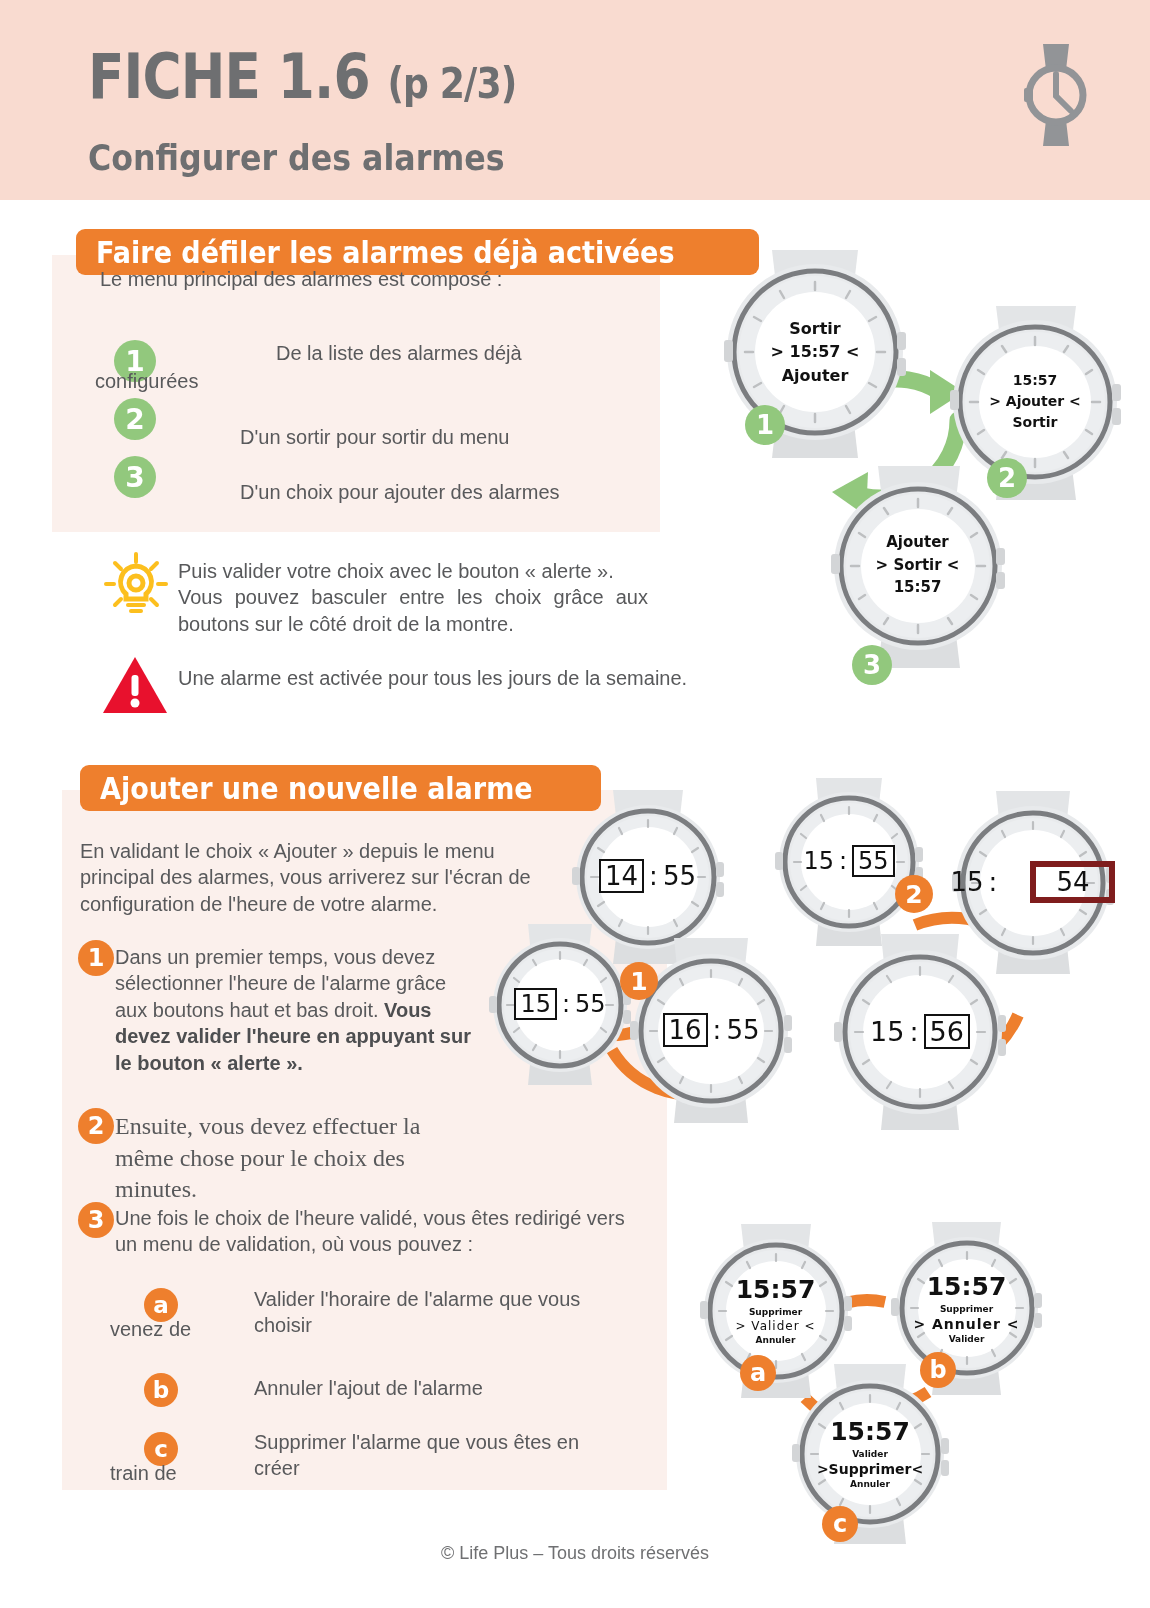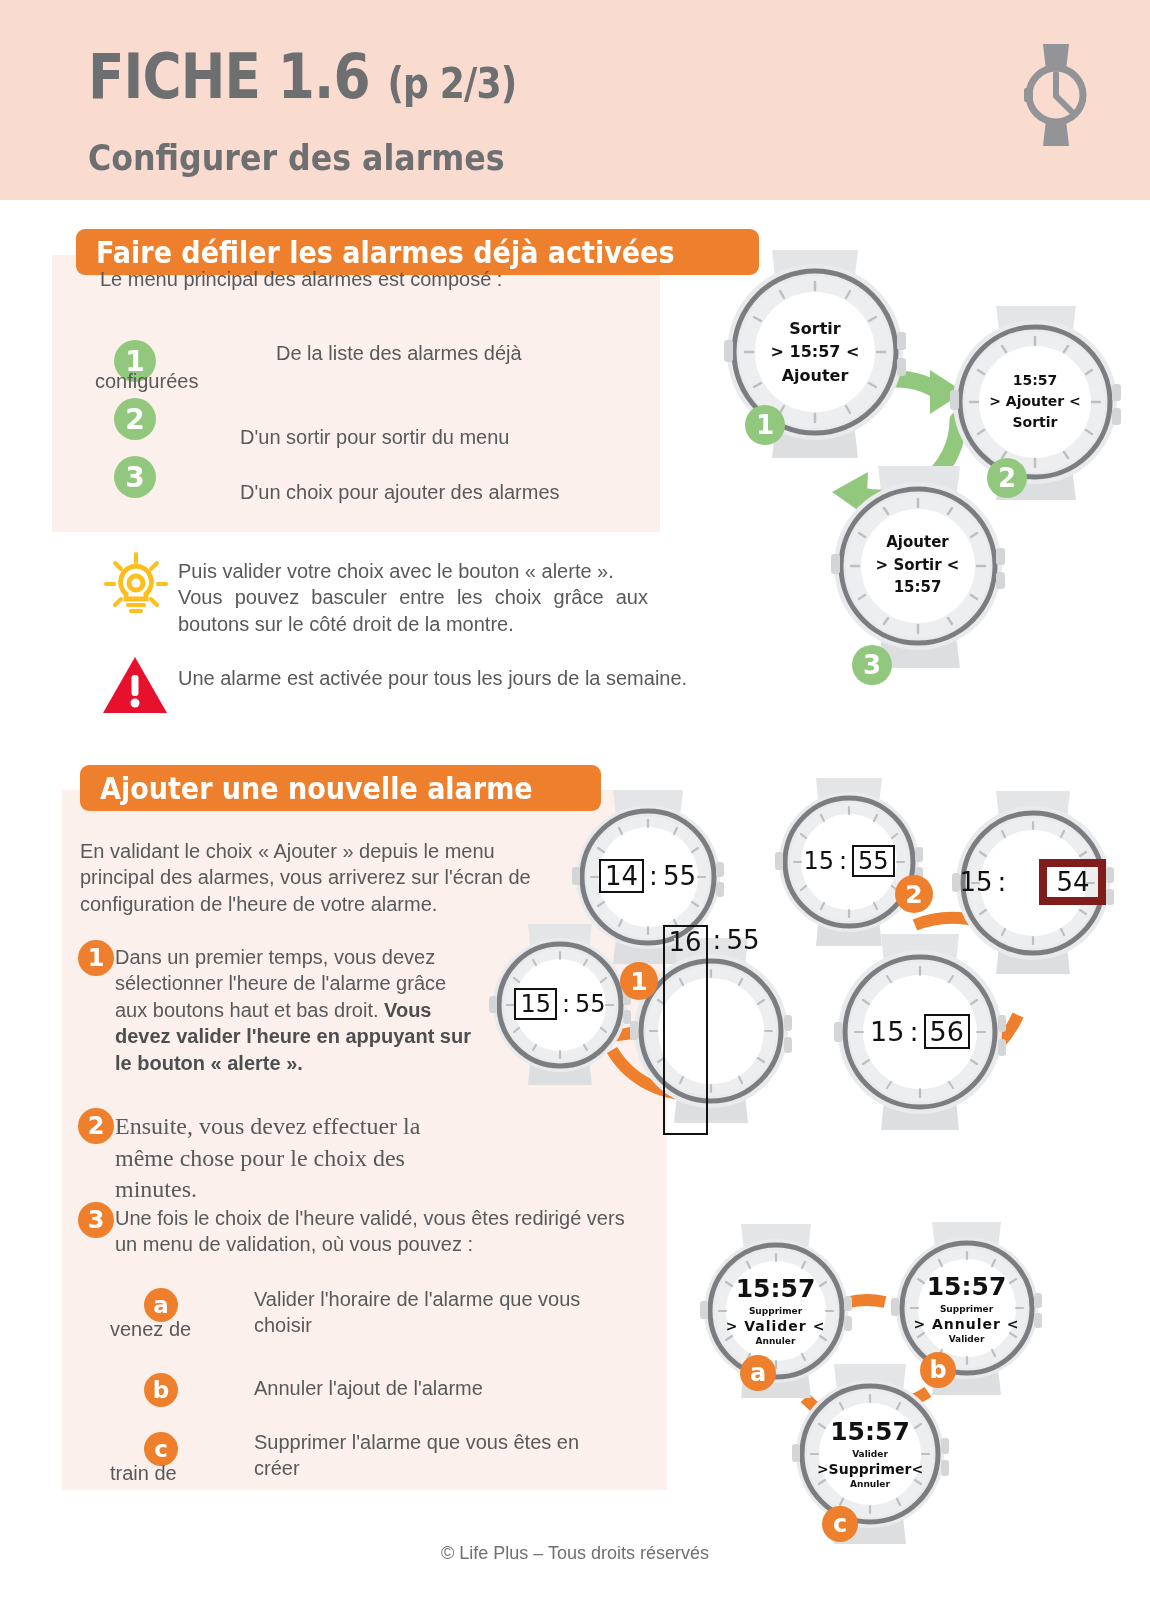--- a/index.html
+++ b/index.html
@@ -403,21 +403,21 @@
       <line x1="151" y1="137" x2="145" y2="133"></line>
         <line x1="129" y1="158" x2="126" y2="152"></line>
       <line x1="98" y1="167" x2="98" y2="160"></line>
         <line x1="67" y1="158" x2="70" y2="152"></line>
       <line x1="45" y1="137" x2="51" y2="133"></line>
         <line x1="37" y1="106" x2="44" y2="106"></line>
       <line x1="45" y1="75" x2="51" y2="79"></line>
         <line x1="67" y1="54" x2="70" y2="60"></line>
     </g>
   </svg>
-  <div style="position:absolute;left:0;top:0;width:196px;height:210px;display:flex;justify-content:center;font-family:'DejaVu Sans',sans-serif;font-size:26px;color:#111;">
+  <div style="position:absolute;left:0;top:0;width:196px;height:210px;display:flex;align-items:center;justify-content:center;font-family:'DejaVu Sans',sans-serif;font-size:26px;color:#111;">
     <span style="border:2px solid #111;padding:0 4px;">16</span>
     <span style="margin:0 5px;">:</span>
     <span>55</span>
   </div>
 </div>
 <div class="mk mk-orange" style="left:620px;top:962px;width:38px;height:38px;font-size:25px;">1</div>
 
 <div class="watch" style="left:760px;top:766px;width:178px;height:190px;">
   <svg viewBox="0 0 178 190" style="width:178px;height:190px;">
     <path d="M56 12 h66 l-5 43 h-57 z" fill="#e3e5e7"></path>
@@ -473,21 +473,21 @@
         <line x1="67" y1="157" x2="70" y2="151"></line>
       <line x1="45" y1="136" x2="51" y2="132"></line>
         <line x1="37" y1="105" x2="44" y2="105"></line>
       <line x1="45" y1="74" x2="51" y2="78"></line>
         <line x1="67" y1="53" x2="70" y2="59"></line>
     </g>
   </svg>
   <div style="position:absolute;left:0;top:0;width:196px;height:208px;display:flex;align-items:center;justify-content:center;font-family:'DejaVu Sans',sans-serif;font-size:26px;color:#111;">
     <span>15</span>
     <span style="margin:0 5px;">:</span>
-    <span style="border:8px solid #7f1d1d;padding:0 9px;margin-left:28px;">54</span>
+    <span style="border:6px solid #7f1d1d;padding:0 20px;margin-left:28px;">54</span>
   </div>
 </div>
 
 <div class="watch" style="left:815px;top:920px;width:210px;height:222px;">
   <svg viewBox="0 0 210 222" style="width:210px;height:222px;">
     <path d="M66 14 h78 l-5 50 h-68 z" fill="#e3e5e7"></path>
     <path d="M66 210 h78 l-5 -50 h-68 z" fill="#dcdee0"></path>
     <circle cx="105" cy="112" r="82" fill="#e8eaec"></circle>
     <circle cx="105" cy="112" r="75" fill="none" stroke="#7b7d80" stroke-width="5"></circle>
     <circle cx="105" cy="112" r="70" fill="#eceef0"></circle>
@@ -546,21 +546,21 @@
         <line x1="64" y1="148" x2="67" y2="142"></line>
       <line x1="43" y1="128" x2="49" y2="124"></line>
         <line x1="36" y1="99" x2="43" y2="99"></line>
       <line x1="43" y1="70" x2="49" y2="74"></line>
         <line x1="64" y1="50" x2="67" y2="56"></line>
     </g>
   </svg>
   <div style="position:absolute;left:0;top:0;width:185px;height:196px;display:flex;flex-direction:column;align-items:center;justify-content:center;font-family:'DejaVu Sans',sans-serif;color:#111;">
     <div style="font-size:25px;font-weight:bold;margin-bottom:3px;">15:57</div>
     <div style="font-size:9px;font-weight:bold;">Supprimer</div>
-    <div style="font-size:14px;font-weight:bold;letter-spacing:1px;margin:2px 17px;">&gt; Valider &lt;</div>
+    <div style="font-size:12px;font-weight:normal;letter-spacing:1px;margin:2px 17px;">&gt; Valider &lt;</div>
     <div style="font-size:9px;font-weight:bold;">Annuler</div>
   </div>
 </div>
 <div class="mk mk-orange" style="left:740px;top:1355px;width:36px;height:36px;font-size:24px;">a</div>
 
 <div class="watch" style="left:875px;top:1210px;width:183px;height:195px;">
   <svg viewBox="0 0 183 195" style="width:183px;height:195px;">
     <path d="M57 12 h69 l-5 44 h-59 z" fill="#e3e5e7"></path>
     <path d="M57 185 h69 l-5 -44 h-59 z" fill="#dcdee0"></path>
     <circle cx="92" cy="98" r="71" fill="#e8eaec"></circle>

